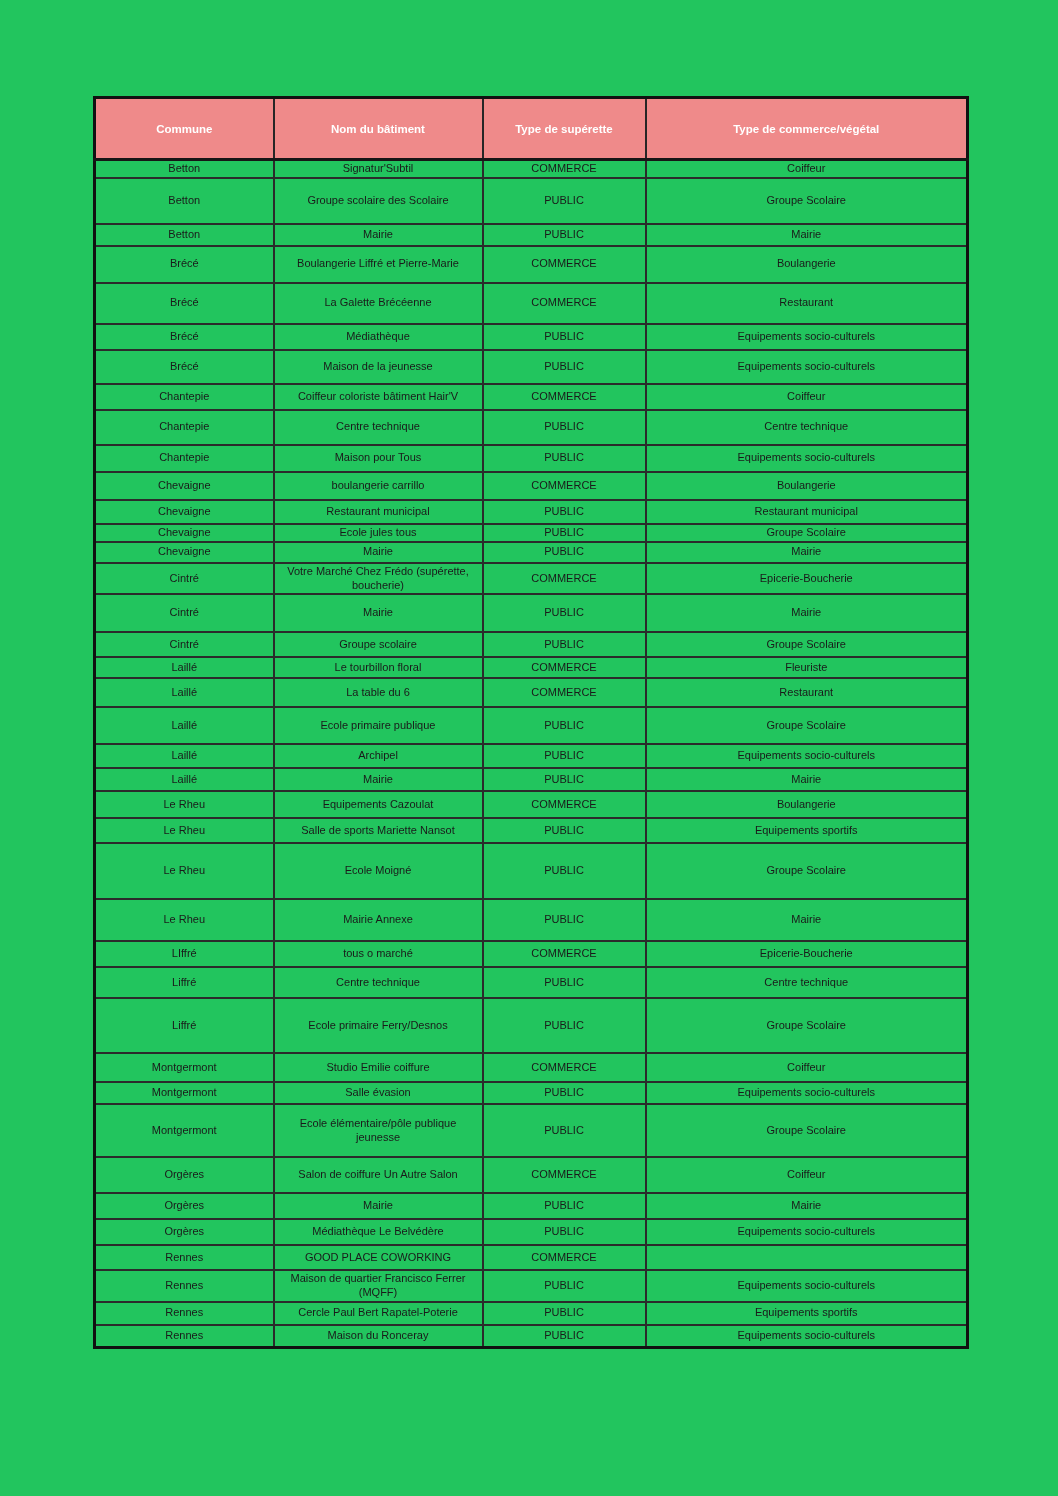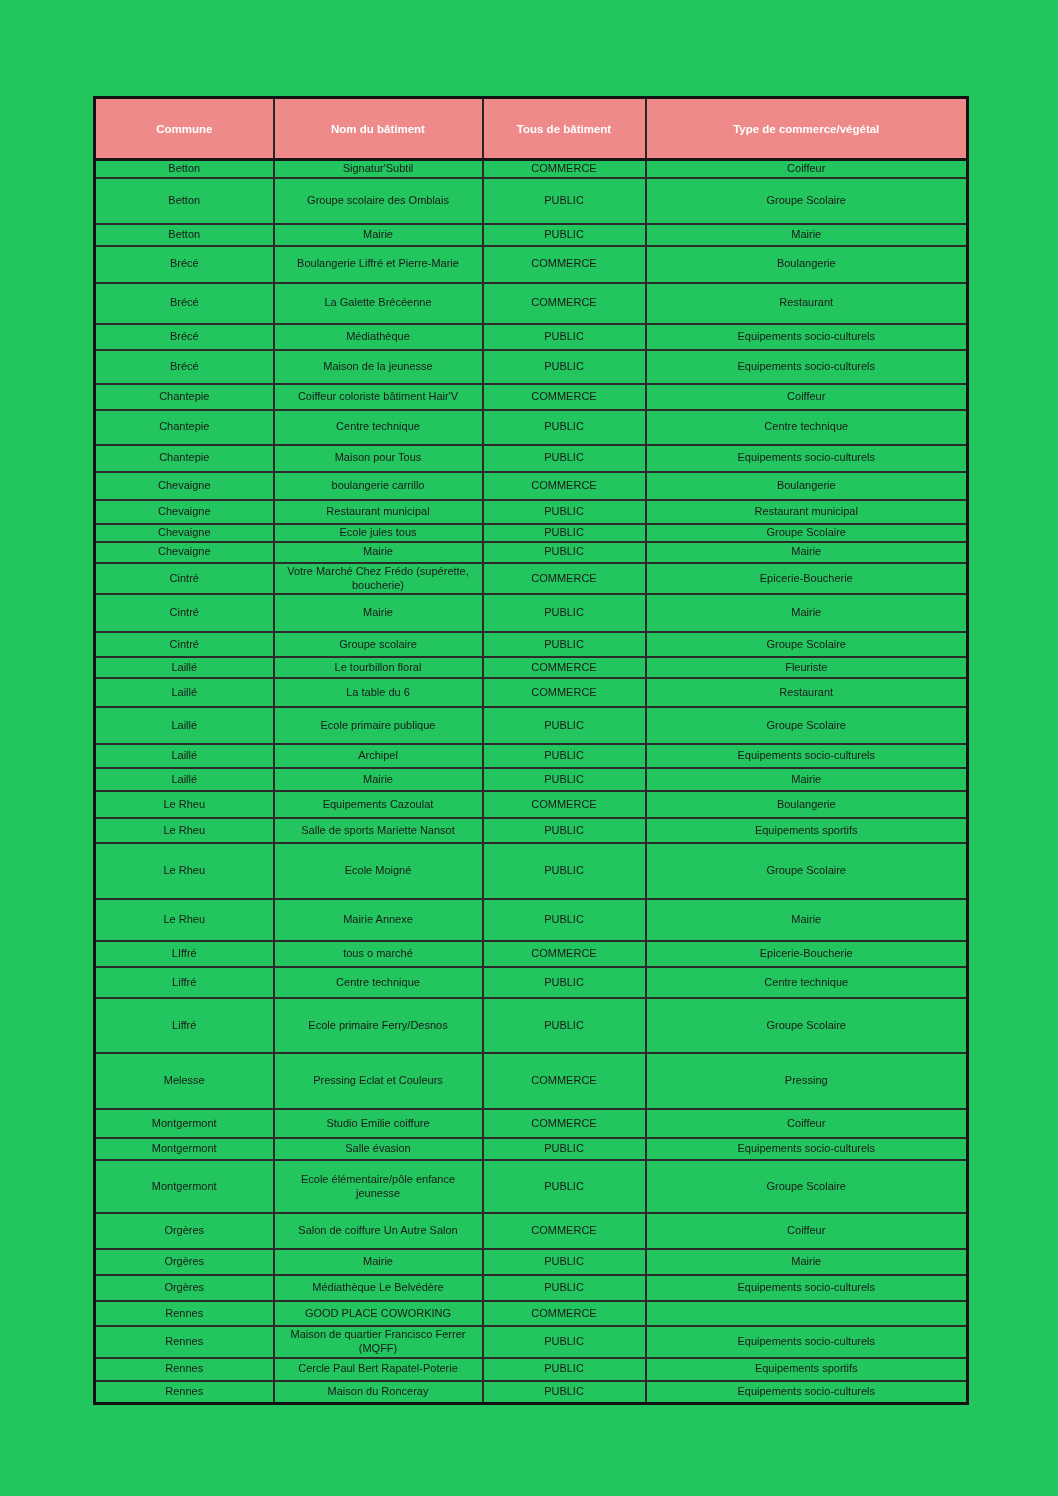--- a/index.html
+++ b/index.html
@@ -63,34 +63,34 @@
     <colgroup>
       <col class="c1">
         <col class="c2">
         <col class="c3">
         <col class="c4">
     </colgroup>
     <thead>
       <tr>
         <th>Commune</th>
         <th>Nom du bâtiment</th>
-        <th>Tous de bâtiment</th>
+        <th>Type de supérette</th>
         <th>Type de commerce/végétal</th>
       </tr>
     </thead>
     <tbody>
         <tr style="height: 18px;">
           <td>Betton</td>
           <td>Signatur'Subtil</td>
           <td>COMMERCE</td>
           <td>Coiffeur</td>
         </tr>
         <tr style="height: 46px;">
           <td>Betton</td>
-          <td>Groupe scolaire des Omblais</td>
+          <td>Groupe scolaire des Scolaire</td>
           <td>PUBLIC</td>
           <td>Groupe Scolaire</td>
         </tr>
         <tr style="height: 22px;">
           <td>Betton</td>
           <td>Mairie</td>
           <td>PUBLIC</td>
           <td>Mairie</td>
         </tr>
         <tr style="height: 37px;">
@@ -242,41 +242,35 @@
           <td>Centre technique</td>
           <td>PUBLIC</td>
           <td>Centre technique</td>
         </tr>
         <tr style="height: 55px;">
           <td>Liffré</td>
           <td>Ecole primaire Ferry/Desnos</td>
           <td>PUBLIC</td>
           <td>Groupe Scolaire</td>
         </tr>
-        <tr style="height: 56px;">
-          <td>Melesse</td>
-          <td>Pressing Eclat et Couleurs</td>
-          <td>COMMERCE</td>
-          <td>Pressing</td>
-        </tr>
         <tr style="height: 29px;">
           <td>Montgermont</td>
           <td>Studio Emilie coiffure</td>
           <td>COMMERCE</td>
           <td>Coiffeur</td>
         </tr>
         <tr style="height: 22px;">
           <td>Montgermont</td>
           <td>Salle évasion</td>
           <td>PUBLIC</td>
           <td>Equipements socio-culturels</td>
         </tr>
         <tr style="height: 53px;">
           <td>Montgermont</td>
-          <td>Ecole élémentaire/pôle enfance jeunesse</td>
+          <td>Ecole élémentaire/pôle publique jeunesse</td>
           <td>PUBLIC</td>
           <td>Groupe Scolaire</td>
         </tr>
         <tr style="height: 36px;">
           <td>Orgères</td>
           <td>Salon de coiffure Un Autre Salon</td>
           <td>COMMERCE</td>
           <td>Coiffeur</td>
         </tr>
         <tr style="height: 26px;">

